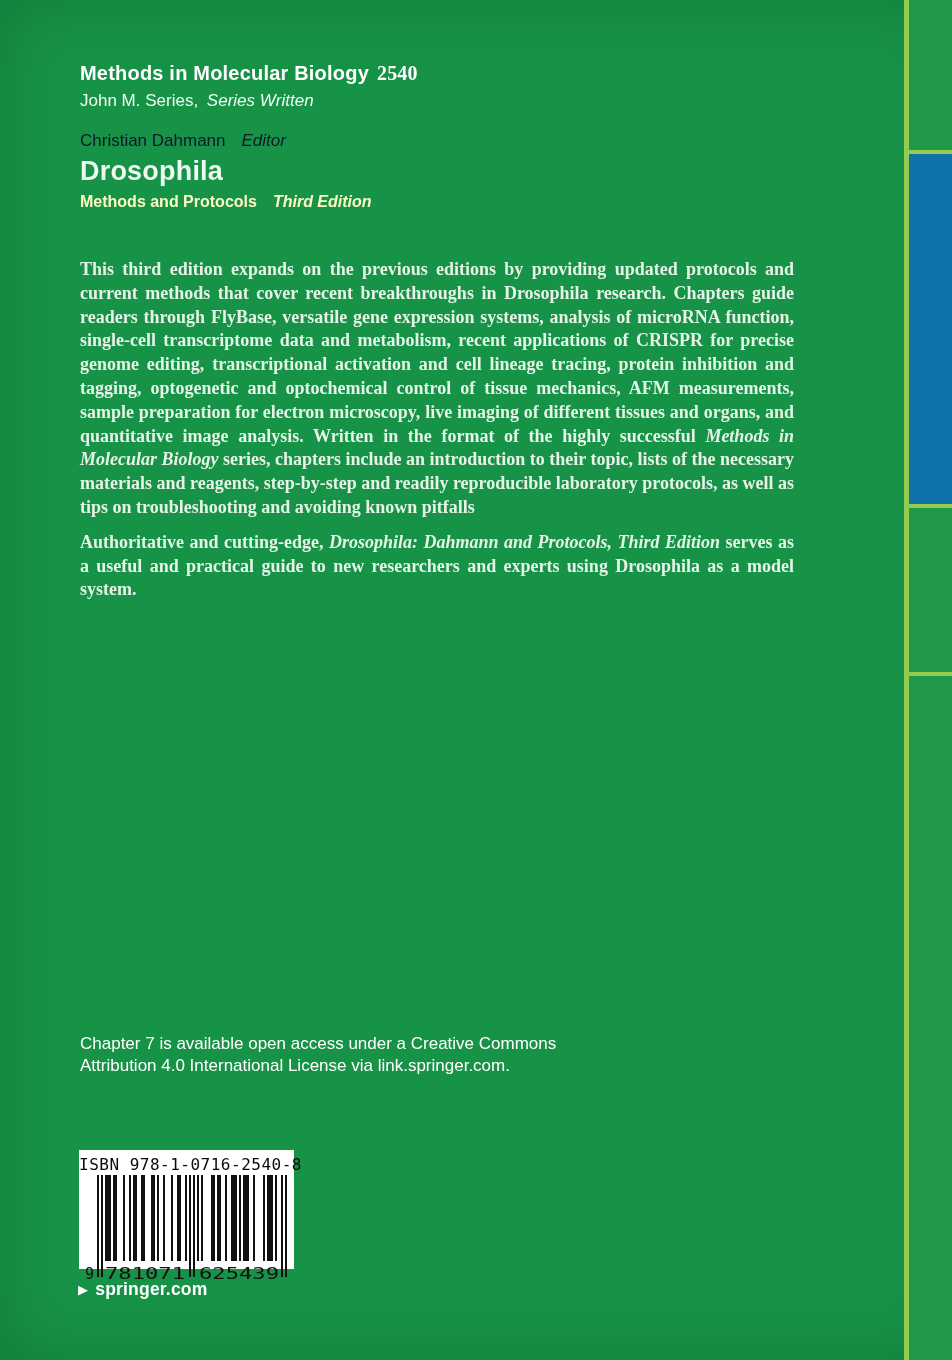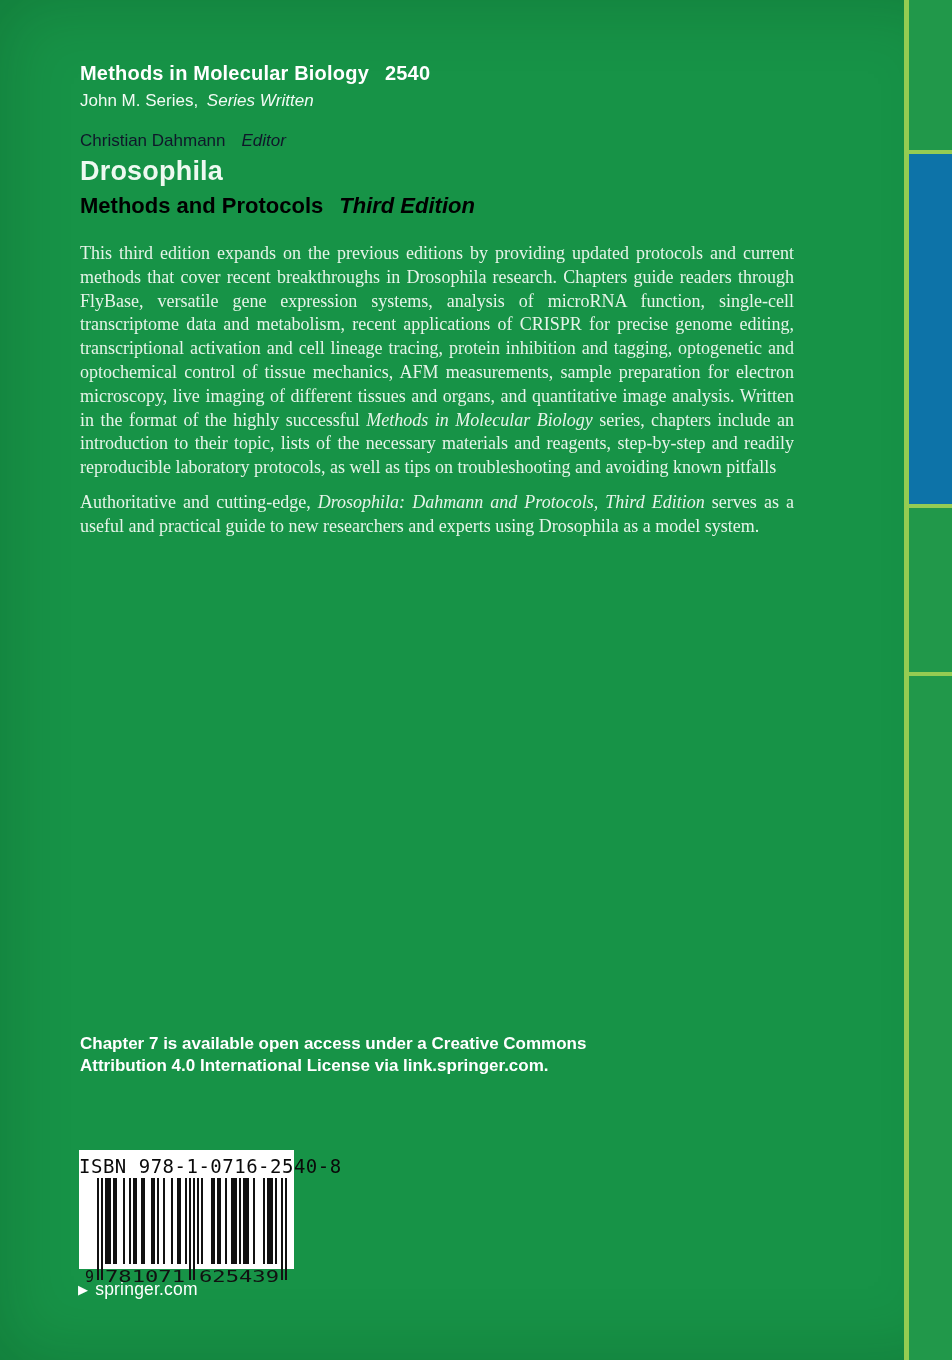--- a/index.html
+++ b/index.html
@@ -17,55 +17,56 @@
   .v-line{position:absolute;top:0;bottom:0;left:904px;width:5px;background:#94cc52;}
   .right-col{position:absolute;top:0;bottom:0;left:909px;right:0;background:#21984a;}
   .h-line{position:absolute;left:909px;right:0;height:4px;background:#94cc52;}
   .h-line.l1{top:150px;}
   .h-line.l2{top:504px;}
   .h-line.l3{top:672px;}
   .blue-block{position:absolute;left:909px;right:0;top:154px;height:350px;background:#0d73a8;}
 
   
   .series-line{position:absolute;left:80px;top:62px;font-size:20px;font-weight:bold;color:#ffffff;letter-spacing:.2px;}
-  .series-num{margin-left:16px;}
+  .series-num{margin-left:8px;font-family:Liberation Serif, serif;}
   .series-editor{position:absolute;left:80px;top:91px;font-size:17px;color:#f2faf4;}
   .series-editor i{margin-left:4px;}
   .volume-editor{position:absolute;left:80px;top:131px;font-size:17px;color:#0f172a;}
   .volume-editor i{margin-left:16px;}
   .book-title{position:absolute;left:80px;top:156px;font-size:27px;font-weight:bold;color:#eef9f1;letter-spacing:.2px;}
-  .subtitle{position:absolute;left:80px;top:193px;font-size:22px;font-weight:bold;color:#000000;}
+  .subtitle{position:absolute;left:80px;top:193px;font-size:16px;font-weight:bold;color:#fef9c3;}
   .subtitle i{margin-left:16px;font-weight:bold;}
 
   
   .desc{
-    position:absolute;left:80px;top:242px;width:714px;
+    position:absolute;left:80px;top:258px;width:714px;
     font-family:"Liberation Serif","DejaVu Serif",serif;
     font-size:18px;line-height:23.8px;color:#e6f4e8;
     text-align:justify;
+    font-weight:bold;
   }
   .desc p{margin:0;}
   .desc p + p{margin-top:11px;}
 
   
-  .open-access{position:absolute;left:80px;top:1033px;font-size:17px;font-weight:bold;color:#ffffff;line-height:21.5px;}
+  .open-access{position:absolute;left:80px;top:1033px;font-size:17px;font-weight:normal;color:#ffffff;line-height:21.5px;}
 
   
   .barcode-box{
     position:absolute;left:79px;top:1150px;width:215px;height:119px;
     background:#ffffff;box-sizing:border-box;padding-top:5px;
   }
   .isbn-label{
     text-align:center;font-family:"DejaVu Sans Mono","Liberation Mono",monospace;
-    font-size:19px;color:#0a0a0a;letter-spacing:.5px;white-space:nowrap;
+    font-size:16px;color:#0a0a0a;letter-spacing:.5px;white-space:nowrap;
   }
   .bars{display:block;margin:1px auto 0 auto;}
 
   
-  .springer{position:absolute;left:78px;top:1279px;font-size:17.5px;font-weight:normal;color:#ffffff;letter-spacing:.2px;}
+  .springer{position:absolute;left:78px;top:1279px;font-size:17.5px;font-weight:bold;color:#ffffff;letter-spacing:.2px;}
   .springer .tri{font-size:13px;margin-right:7px;position:relative;top:-1px;}
 </style>
 </head>
 <body>
 
 <div class="cover">
 
   <div class="right-col"></div>
   <div class="v-line"></div>
   <div class="h-line l1"></div>

